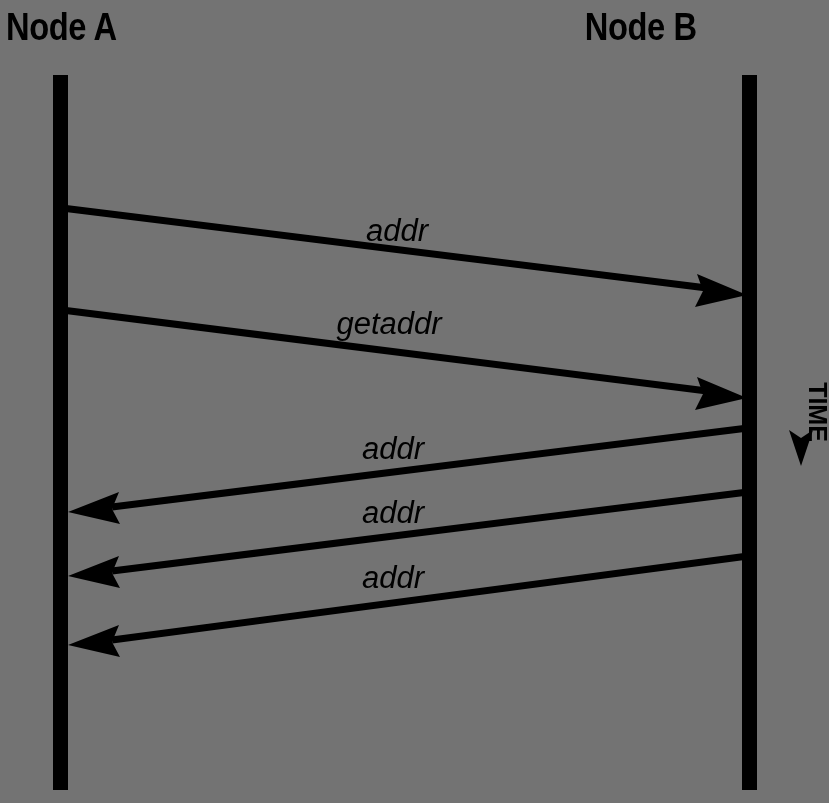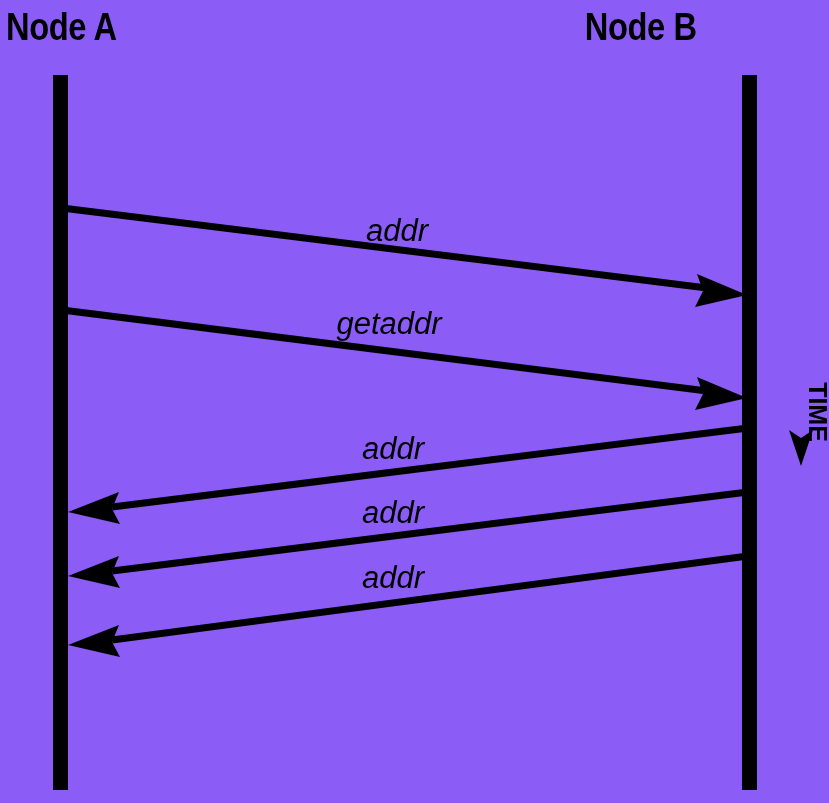--- a/index.html
+++ b/index.html
@@ -9,21 +9,21 @@
     background: #ffffff;
   }
   body {
     font-family: "Liberation Sans", sans-serif;
     -webkit-font-smoothing: antialiased;
   }
   #canvas {
     position: relative;
     width: 829px;
     height: 803px;
-    background: #8b5cf6;
+    background: #737373;
     overflow: hidden;
   }
   #diagram-svg {
     position: absolute;
     left: 0;
     top: 0;
     width: 829px;
     height: 803px;
     display: block;
   }

